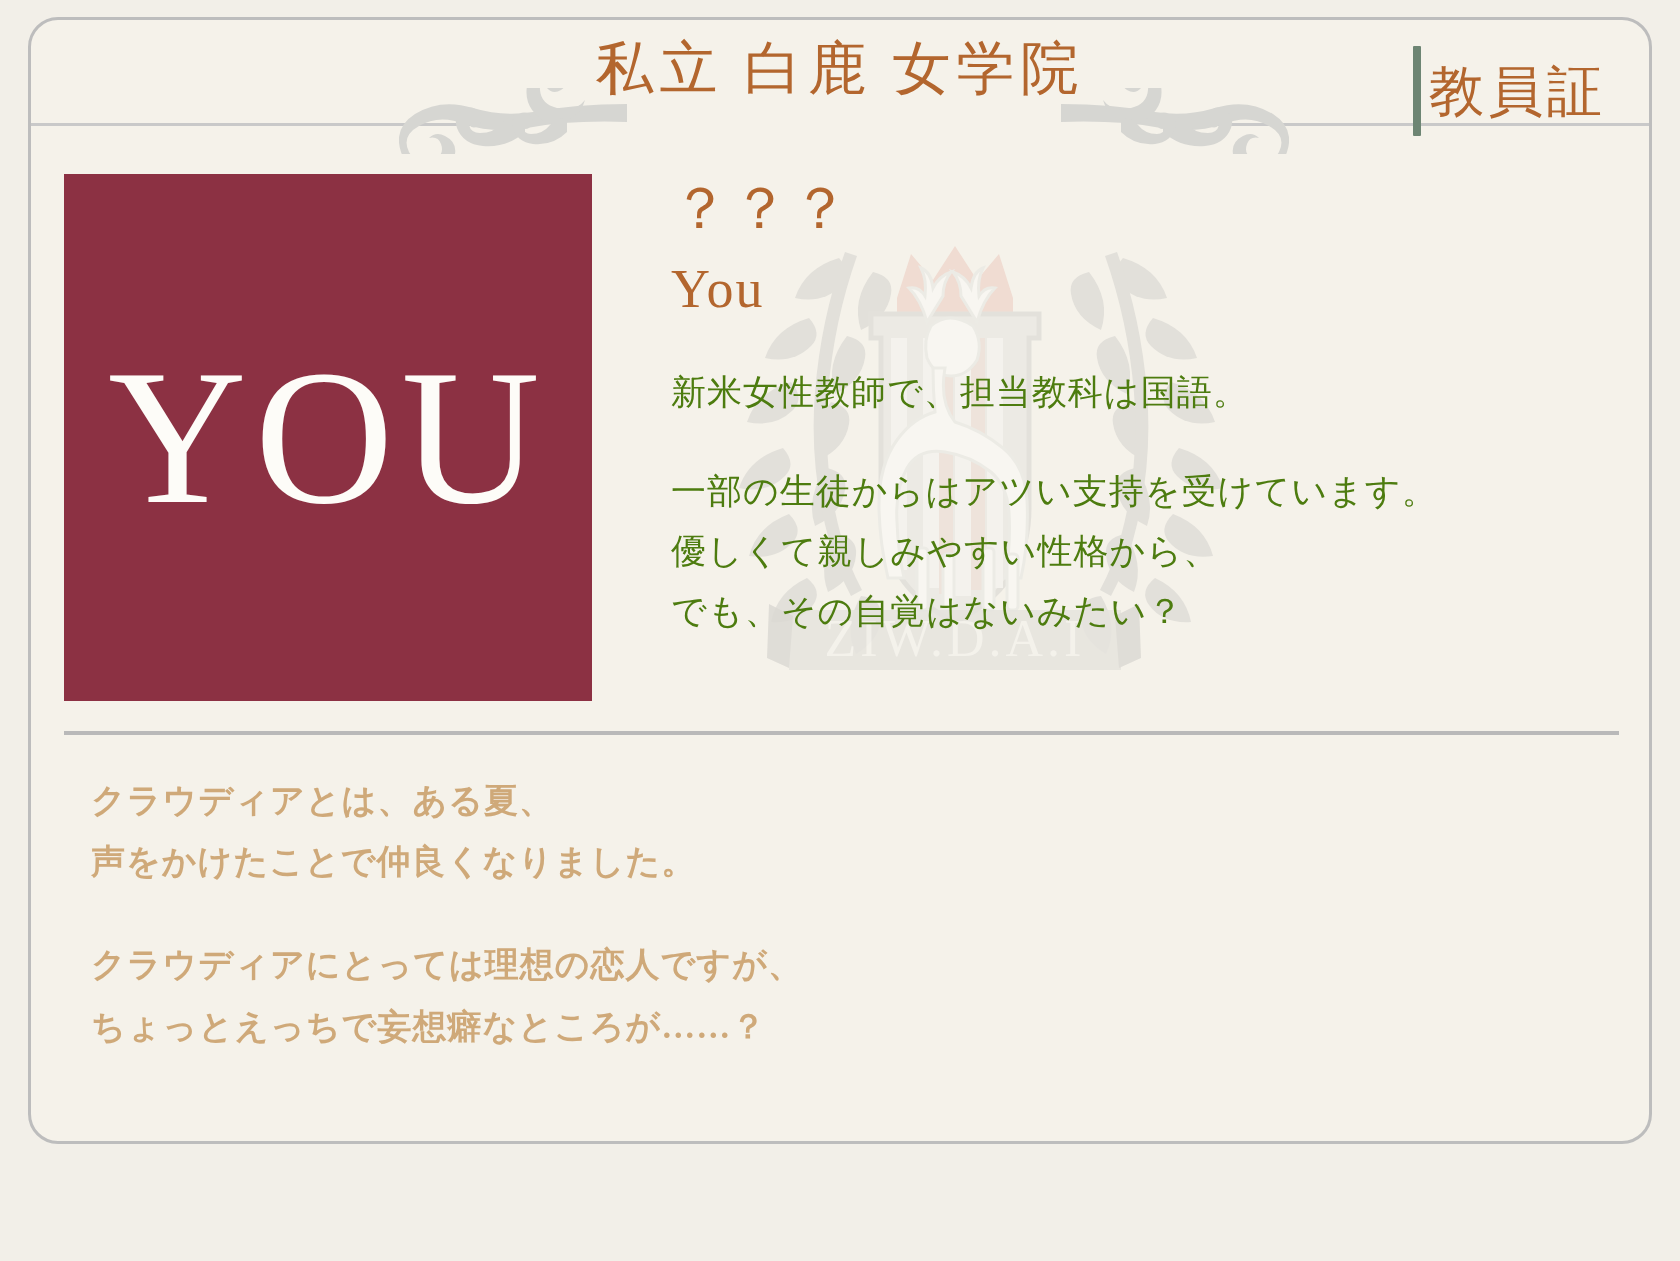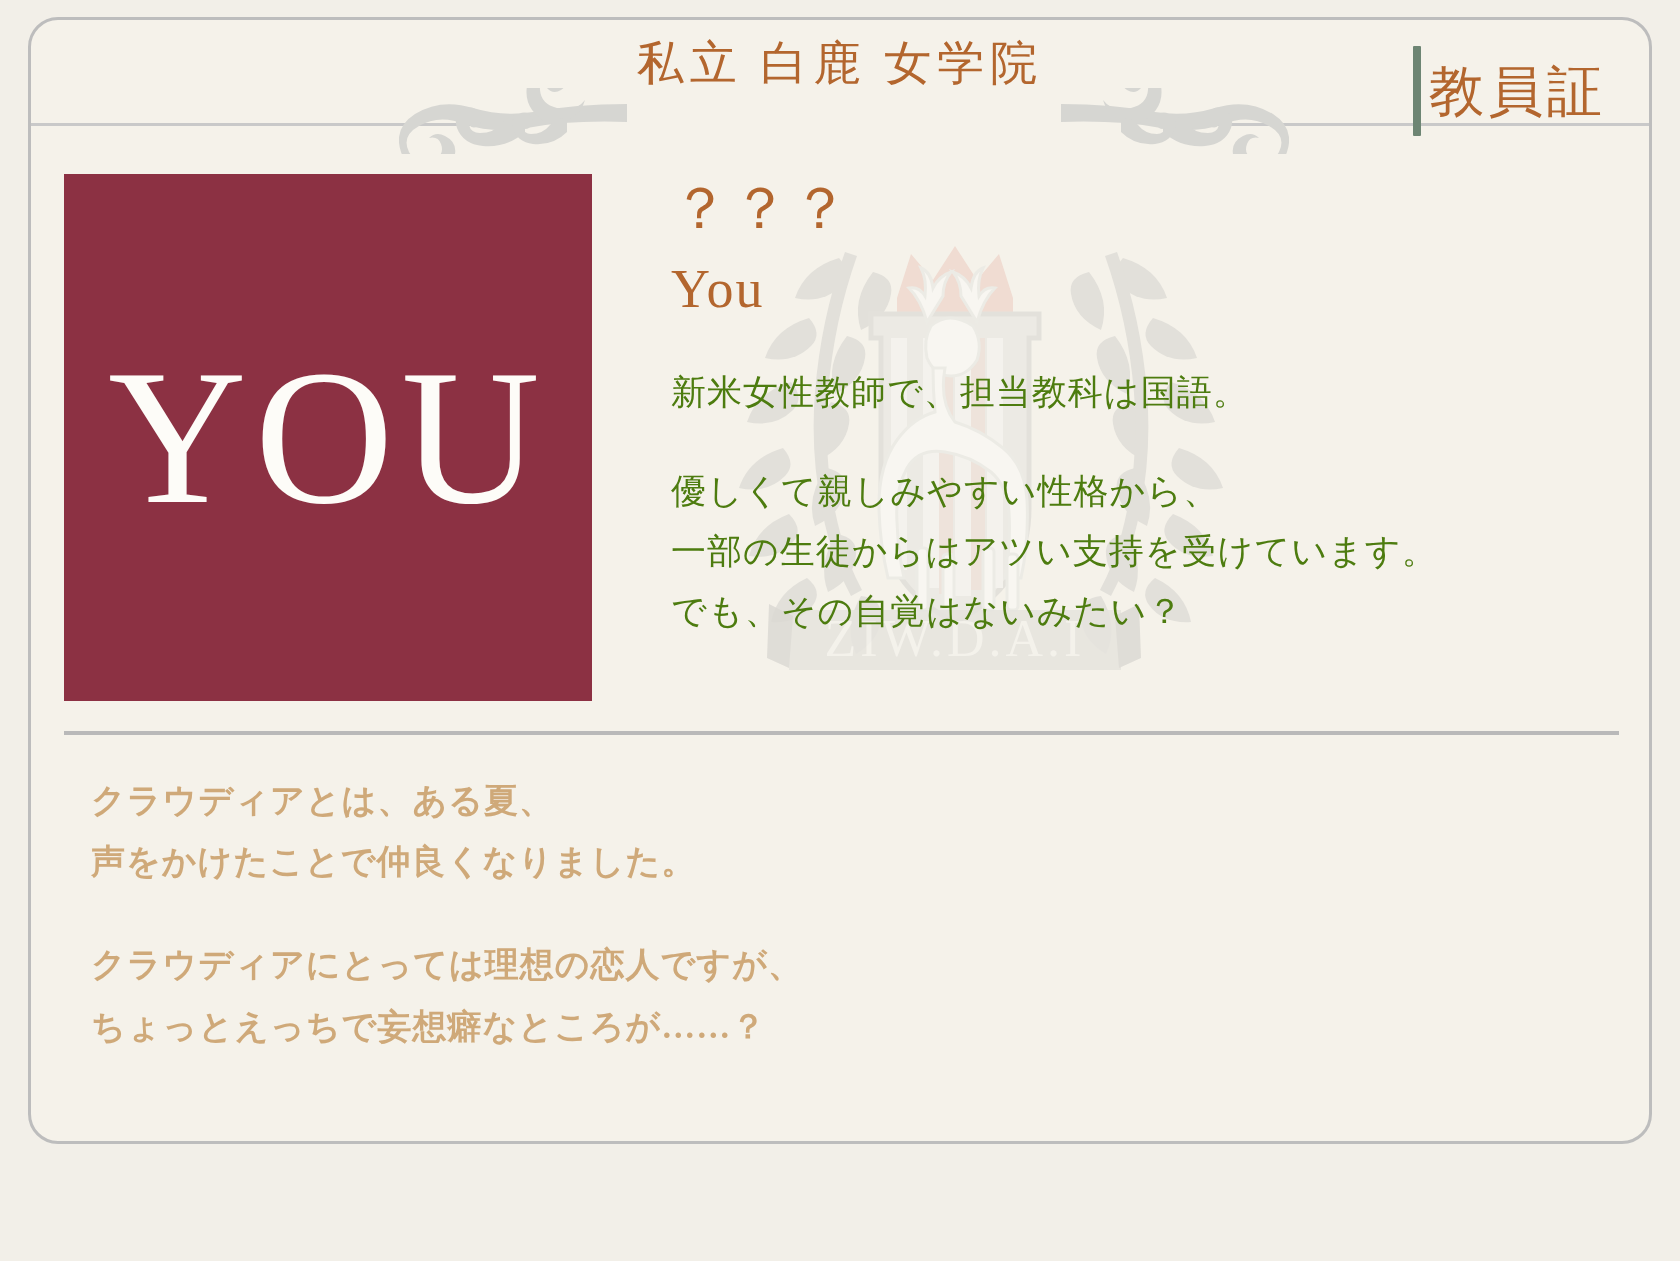--- a/index.html
+++ b/index.html
@@ -47,21 +47,21 @@
     width: 100%;
     height: 130px;
     z-index: 3;
   }
 
   #school-name {
     position: absolute;
     left: 0; right: 0;
     top: 20px;
     text-align: center;
-    font-size: 47px;
+    font-size: 58px;
     letter-spacing: 6px;
     color: #b3662e;
     font-family: "Liberation Serif", "DejaVu Serif", serif;
     line-height: 1;
     white-space: nowrap;
   }
 
   .flourish {
     position: absolute;
     top: 68px;
@@ -317,22 +317,22 @@
     <span id="portrait-initials">YOU</span>
   </div>
 
   <div id="profile-block">
     <div id="name-unknown">？？？</div>
     <div id="name-romaji">You</div>
 
     <div id="profile-desc">
       <span class="line">新米女性教師で、担当教科は国語。</span>
       <span class="para-gap"></span>
+      <span class="line">一部の生徒からはアツい支持を受けています。</span>
       <span class="line">優しくて親しみやすい性格から、</span>
-      <span class="line">一部の生徒からはアツい支持を受けています。</span>
       <span class="line">でも、その自覚はないみたい？</span>
     </div>
   </div>
 
   <div id="section-divider"></div>
 
   <div id="bio-block">
     <span class="line">クラウディアとは、ある夏、</span>
     <span class="line">声をかけたことで仲良くなりました。</span>
     <span class="para-gap"></span>

